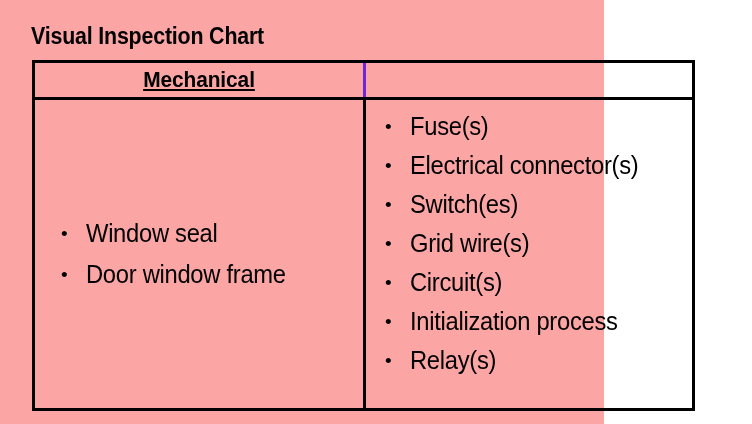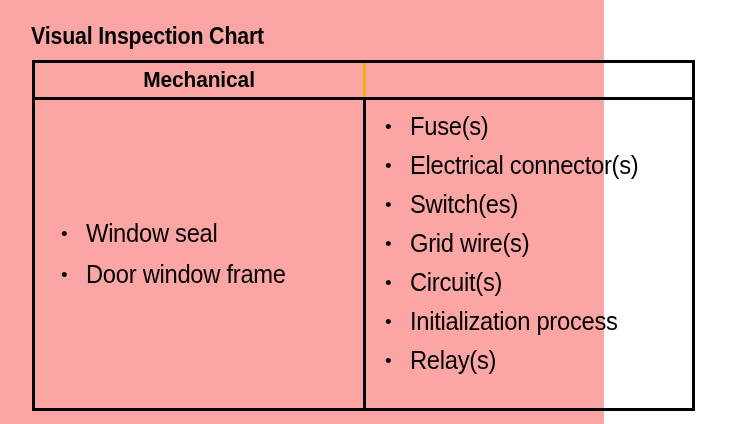--- a/index.html
+++ b/index.html
@@ -70,21 +70,22 @@
     bottom: 0;
     display: flex;
   }
 
   .col-mech {
     width: 331px;
     box-sizing: border-box;
     position: relative;
   }
   .header-row .col-mech {
-    border-right: 3px solid #eab308;
+    border-right: 3px solid #6d28d9;
+    text-decoration: underline;
   }
   .body-row .col-mech {
     border-right: 3px solid #000000;
   }
 
   .col-elec {
     flex: 1;
     box-sizing: border-box;
     position: relative;
   }

